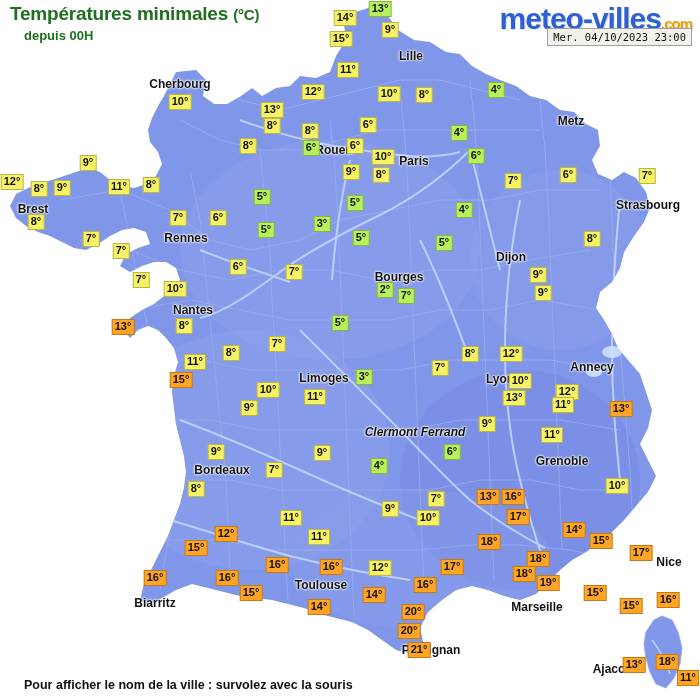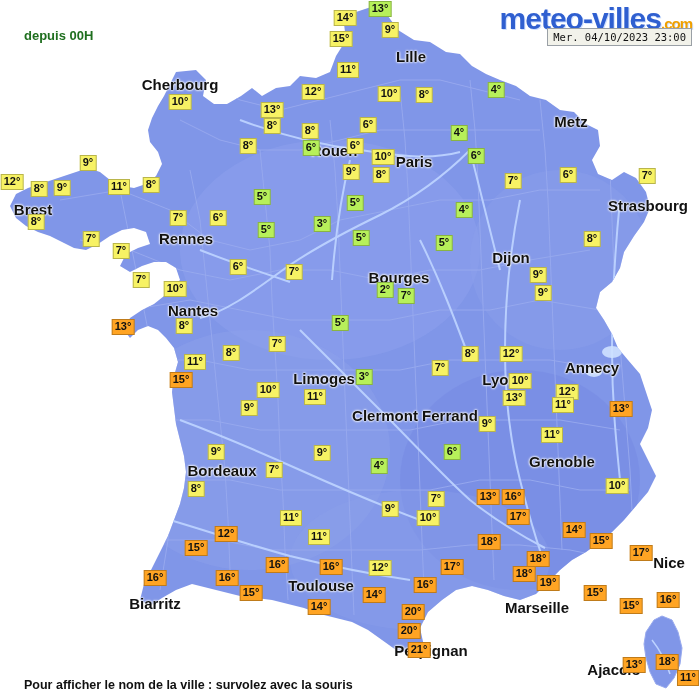--- a/index.html
+++ b/index.html
@@ -43,21 +43,21 @@
   
   .map-wrap { position:absolute; left:0; top:0; width:700px; height:700px; }
   .footer {
     position:absolute; left:24px; bottom:8px;
     font-size:12.5px; font-weight:bold; color:#111;margin-top:8px;
   }
 
   
   .city {
     position:absolute;
-    font-size:15px; font-weight:bold; color:#111;
+    font-size:12px; font-weight:bold; color:#111;
     white-space:nowrap;
     text-shadow:0 0 2px #fff, 0 0 2px #fff, 0 0 3px #fff;
     transform:translate(-50%,-50%);
   }
 
   
   .temp {
     position:absolute;
     font-size:11px; font-weight:bold; color:#111;
     line-height:11px;
@@ -159,20 +159,24 @@
       </g>
 
       <g>
         <path d="M646,632 L654,620 L662,616 L672,620 L678,632 L682,648 L680,664
                  L674,678 L666,688 L656,684 L650,672 L646,658 L644,644 Z" fill="#8096e8" stroke="#97a9ee" stroke-width="1"></path>
         <path d="M652,640 C660,650 666,662 670,674" stroke="#bcd2ff" stroke-width="1.5" fill="none"></path>
       </g>
     </svg>
   </div>
 
+  <div class="title">
+    <span>Températures minimales</span>
+    <span class="unit">(°C)</span>
+  </div>
   <div class="subtitle">depuis 00H</div>
 
   <div class="brand">
     <span>meteo-villes</span><span class="dotcom">.com</span>
   </div>
   <div class="datebox">Mer. 04/10/2023 23:00</div>
 
   <div id="city-layer">
       <div class="city" style="left: 180px; top: 84px;">Cherbourg</div>
       <div class="city" style="left: 33px; top: 209px;">Brest</div>
@@ -181,21 +185,21 @@
       <div class="city" style="left: 222px; top: 470px;">Bordeaux</div>
       <div class="city" style="left: 155px; top: 603px;">Biarritz</div>
       <div class="city" style="left: 321px; top: 585px;">Toulouse</div>
       <div class="city" style="left: 431px; top: 650px;">Perpignan</div>
       <div class="city" style="left: 537px; top: 607px;">Marseille</div>
       <div class="city" style="left: 669px; top: 562px;">Nice</div>
       <div class="city" style="left: 614px; top: 669px;">Ajaccio</div>
       <div class="city" style="left: 562px; top: 461px;">Grenoble</div>
       <div class="city" style="left: 592px; top: 367px;">Annecy</div>
       <div class="city" style="left: 500px; top: 379px;">Lyon</div>
-      <div class="city" style="left: 415px; top: 415px;">Clermont Ferrand</div>
+      <div class="city" style="left: 415px; top: 432px; font-style: italic;">Clermont Ferrand</div>
       <div class="city" style="left: 324px; top: 378px;">Limoges</div>
       <div class="city" style="left: 399px; top: 277px;">Bourges</div>
       <div class="city" style="left: 511px; top: 257px;">Dijon</div>
       <div class="city" style="left: 648px; top: 205px;">Strasbourg</div>
       <div class="city" style="left: 571px; top: 121px;">Metz</div>
       <div class="city" style="left: 414px; top: 161px;">Paris</div>
       <div class="city" style="left: 334px; top: 109px; margin-top: 41px;">Rouen</div>
       <div class="city" style="left: 411px; top: 56px;">Lille</div>
     </div>
   <div id="temp-layer">

